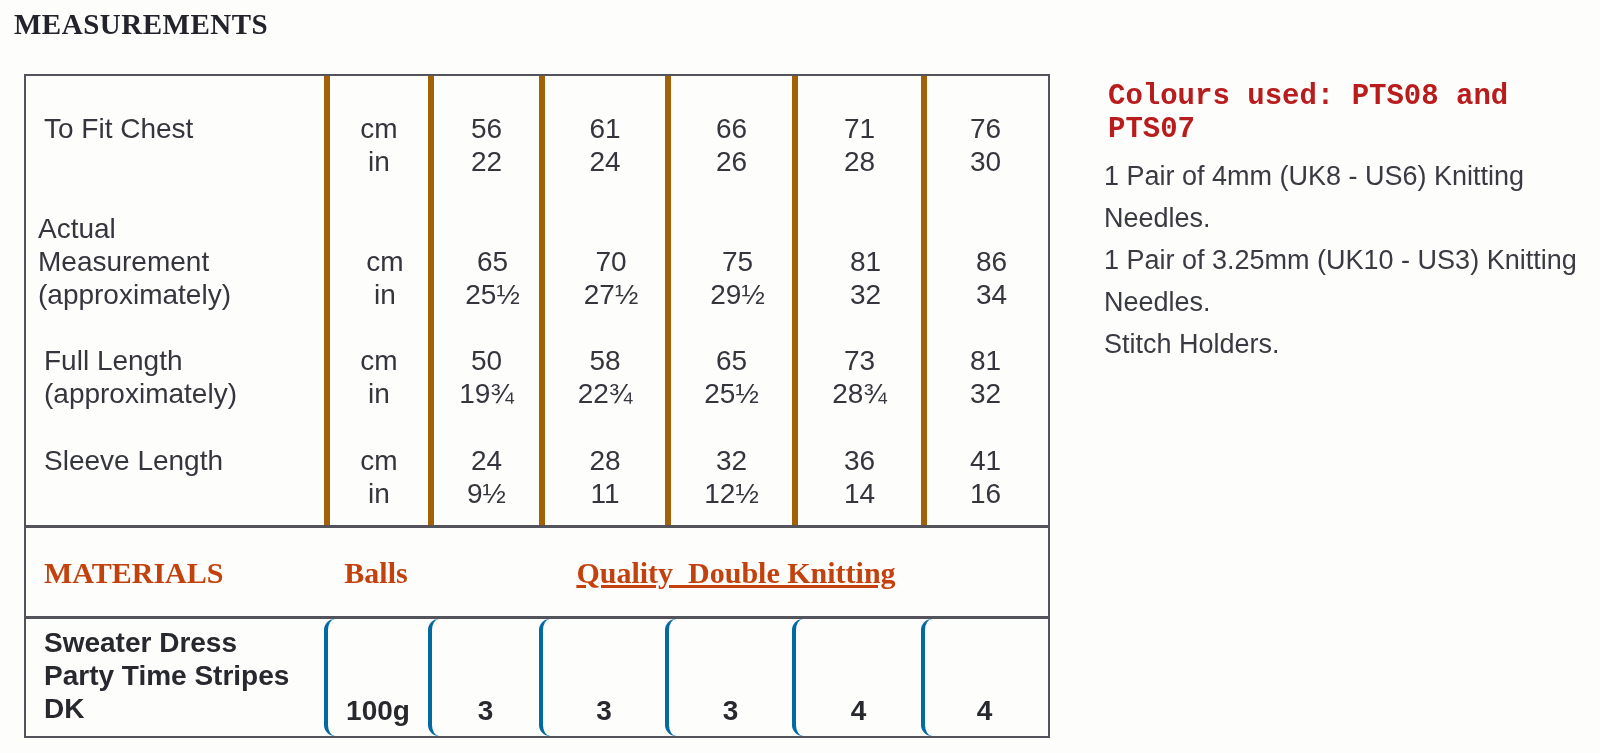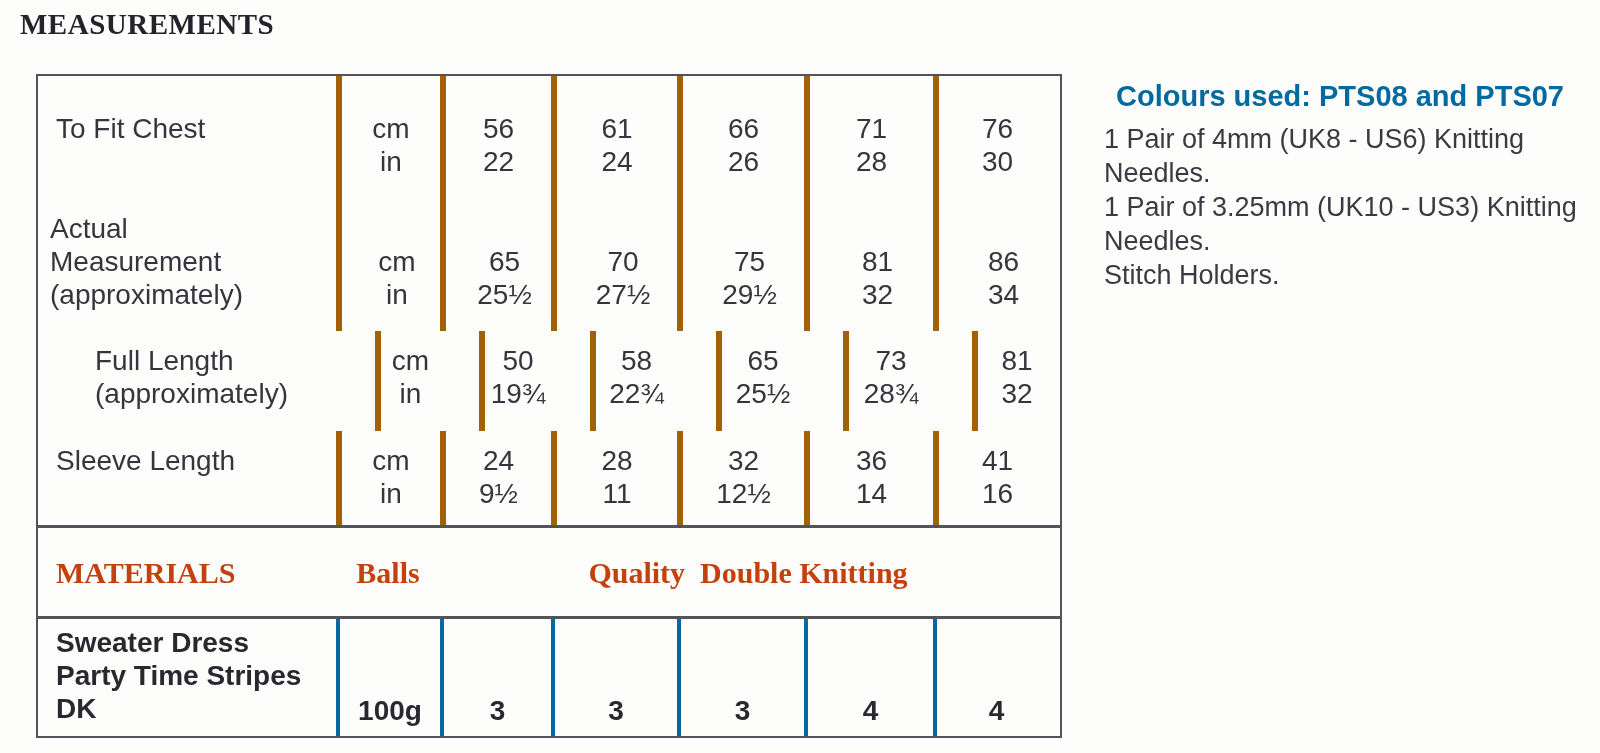--- a/index.html
+++ b/index.html
@@ -8,93 +8,93 @@
     background: #fdfdfc;
     font-family: "Liberation Sans", sans-serif;
     color: #35353d;
     overflow: hidden;
     position: relative;
   }
   .page { position: absolute; inset: 0; }
 
   
   .page-title {
-    position: absolute; left: 20px; top: 8px;
+    position: absolute; left: 14px; top: 8px;
     font-family: "Liberation Serif", serif;
     font-weight: bold; font-size: 29px; letter-spacing: 0.5px;
     color: #23232b; margin: 0;
   }
 
   
   .meas-table {
-    position: absolute; left: 36px; top: 74px; width: 1022px;
+    position: absolute; left: 24px; top: 74px; width: 1022px;
     border: 2px solid #53535b;
     background: #fdfdfc;
   }
   .grid7 {
     display: grid;
     grid-template-columns: 298px 104px 111px 126px 127px 129px 123px;
   }
   .sec-top { grid-template-rows: 124px 131px 100px 94px; }
   .sec-top > div { border-left: 6px solid #a16207; }
   .sec-top > div:nth-child(7n+1) { border-left: none; }
 
   .cell {
     font-size: 28px; line-height: 33px;
     white-space: pre-line;
     box-sizing: border-box;
   }
   .lbl { text-align: left; padding-left: 18px; }
   .ctr { text-align: center; }
   .rt1 { padding-top: 36px; }
   .rt2 { padding-top: 12px; padding-left: 12px; }
-  .rt3 { padding-top: 13px; margin-left: 39px; }
+  .rt3 { padding-top: 13px; }
   .rt4 { padding-top: 13px; }
 
   
   .sec-mat {
     border-top: 3px solid #53535b;
     height: 88px; align-items: center;
   }
   .serifb {
     font-family: "Liberation Serif", serif;
     font-weight: bold; font-size: 30px; color: #c2410c;
   }
-  .mat-quality { grid-column: 3 / -1; text-align: center; white-space: pre; }
+  .mat-quality { grid-column: 3 / -1; text-align: center; white-space: pre; text-decoration: underline; }
 
   
   .sec-bottom {
     border-top: 3px solid #53535b;
     grid-template-rows: 117px;
   }
   .sec-bottom > div { border-left: 4px solid #0369a1; box-sizing: border-box; }
   .sec-bottom > div:nth-child(7n+1) { border-left: none; }
-  .bold-sans { font-weight: bold; color: #28282f; }
+  .bold-sans { font-weight: bold; color: #28282f; border-radius: 11px; }
   .bot-label { padding-top: 7px; }
   .bot-val {
     display: flex; align-items: flex-end; justify-content: center;
     padding-bottom: 9px;
   }
 
   
   .side-panel {
     position: absolute; left: 1104px; top: 80px; width: 492px;
   }
   .side-panel h2 {
-    font-family: Liberation Sans, sans-serif;
-    font-weight: bold; font-size: 29px; color: #0369a1;
-    margin: 0 0 9px 12px; line-height: 33px;
+    font-family: Liberation Mono, monospace;
+    font-weight: bold; font-size: 29px; color: #b91c1c;
+    margin: 0 0 9px 4px; line-height: 33px;
   }
   .side-panel h3 {
     font-family: "Liberation Serif", serif;
     font-weight: bold; font-size: 29px; color: #23232b;
     margin: 0; line-height: 34px;
   }
   .needles-text {
-    font-size: 27px; line-height: 34px; color: #3a3a42;
+    font-size: 27px; line-height: 42px; color: #3a3a42;
     white-space: pre-line; margin-top: 1px;
   }
 </style>
 </head>
 <body>
 
 <div class="page">
 
   <h1 class="page-title">MEASUREMENTS</h1>
 

